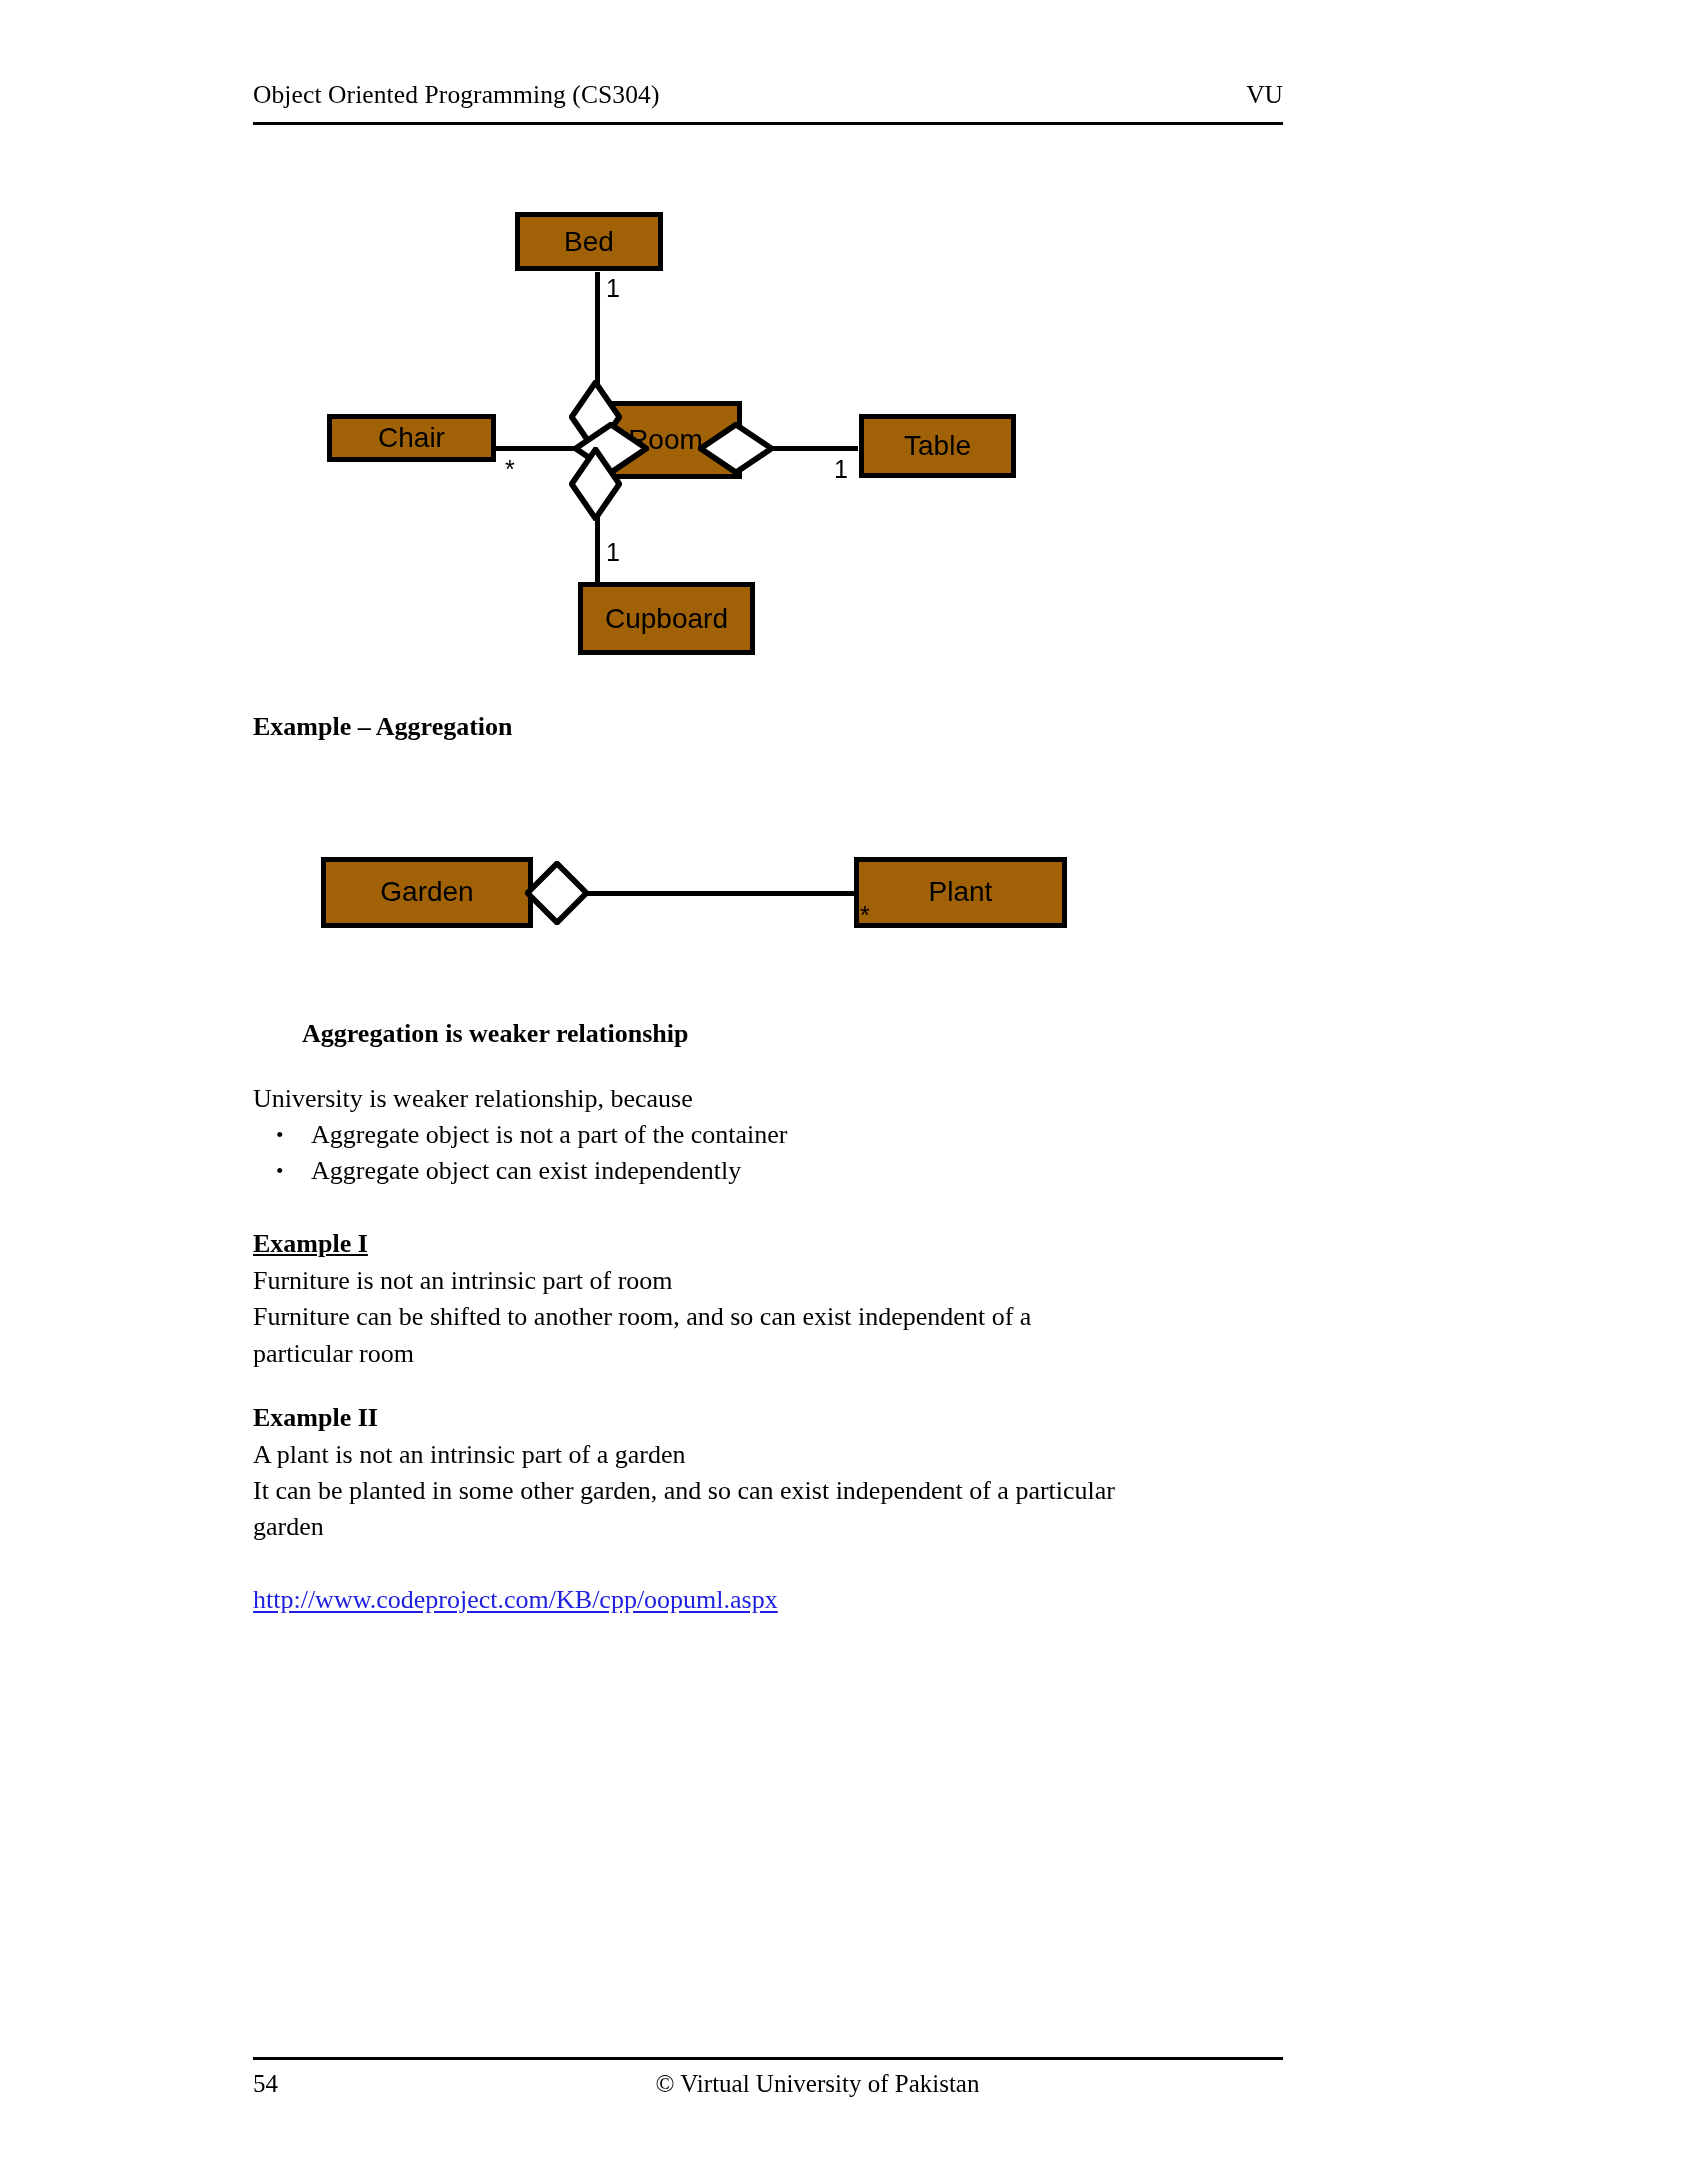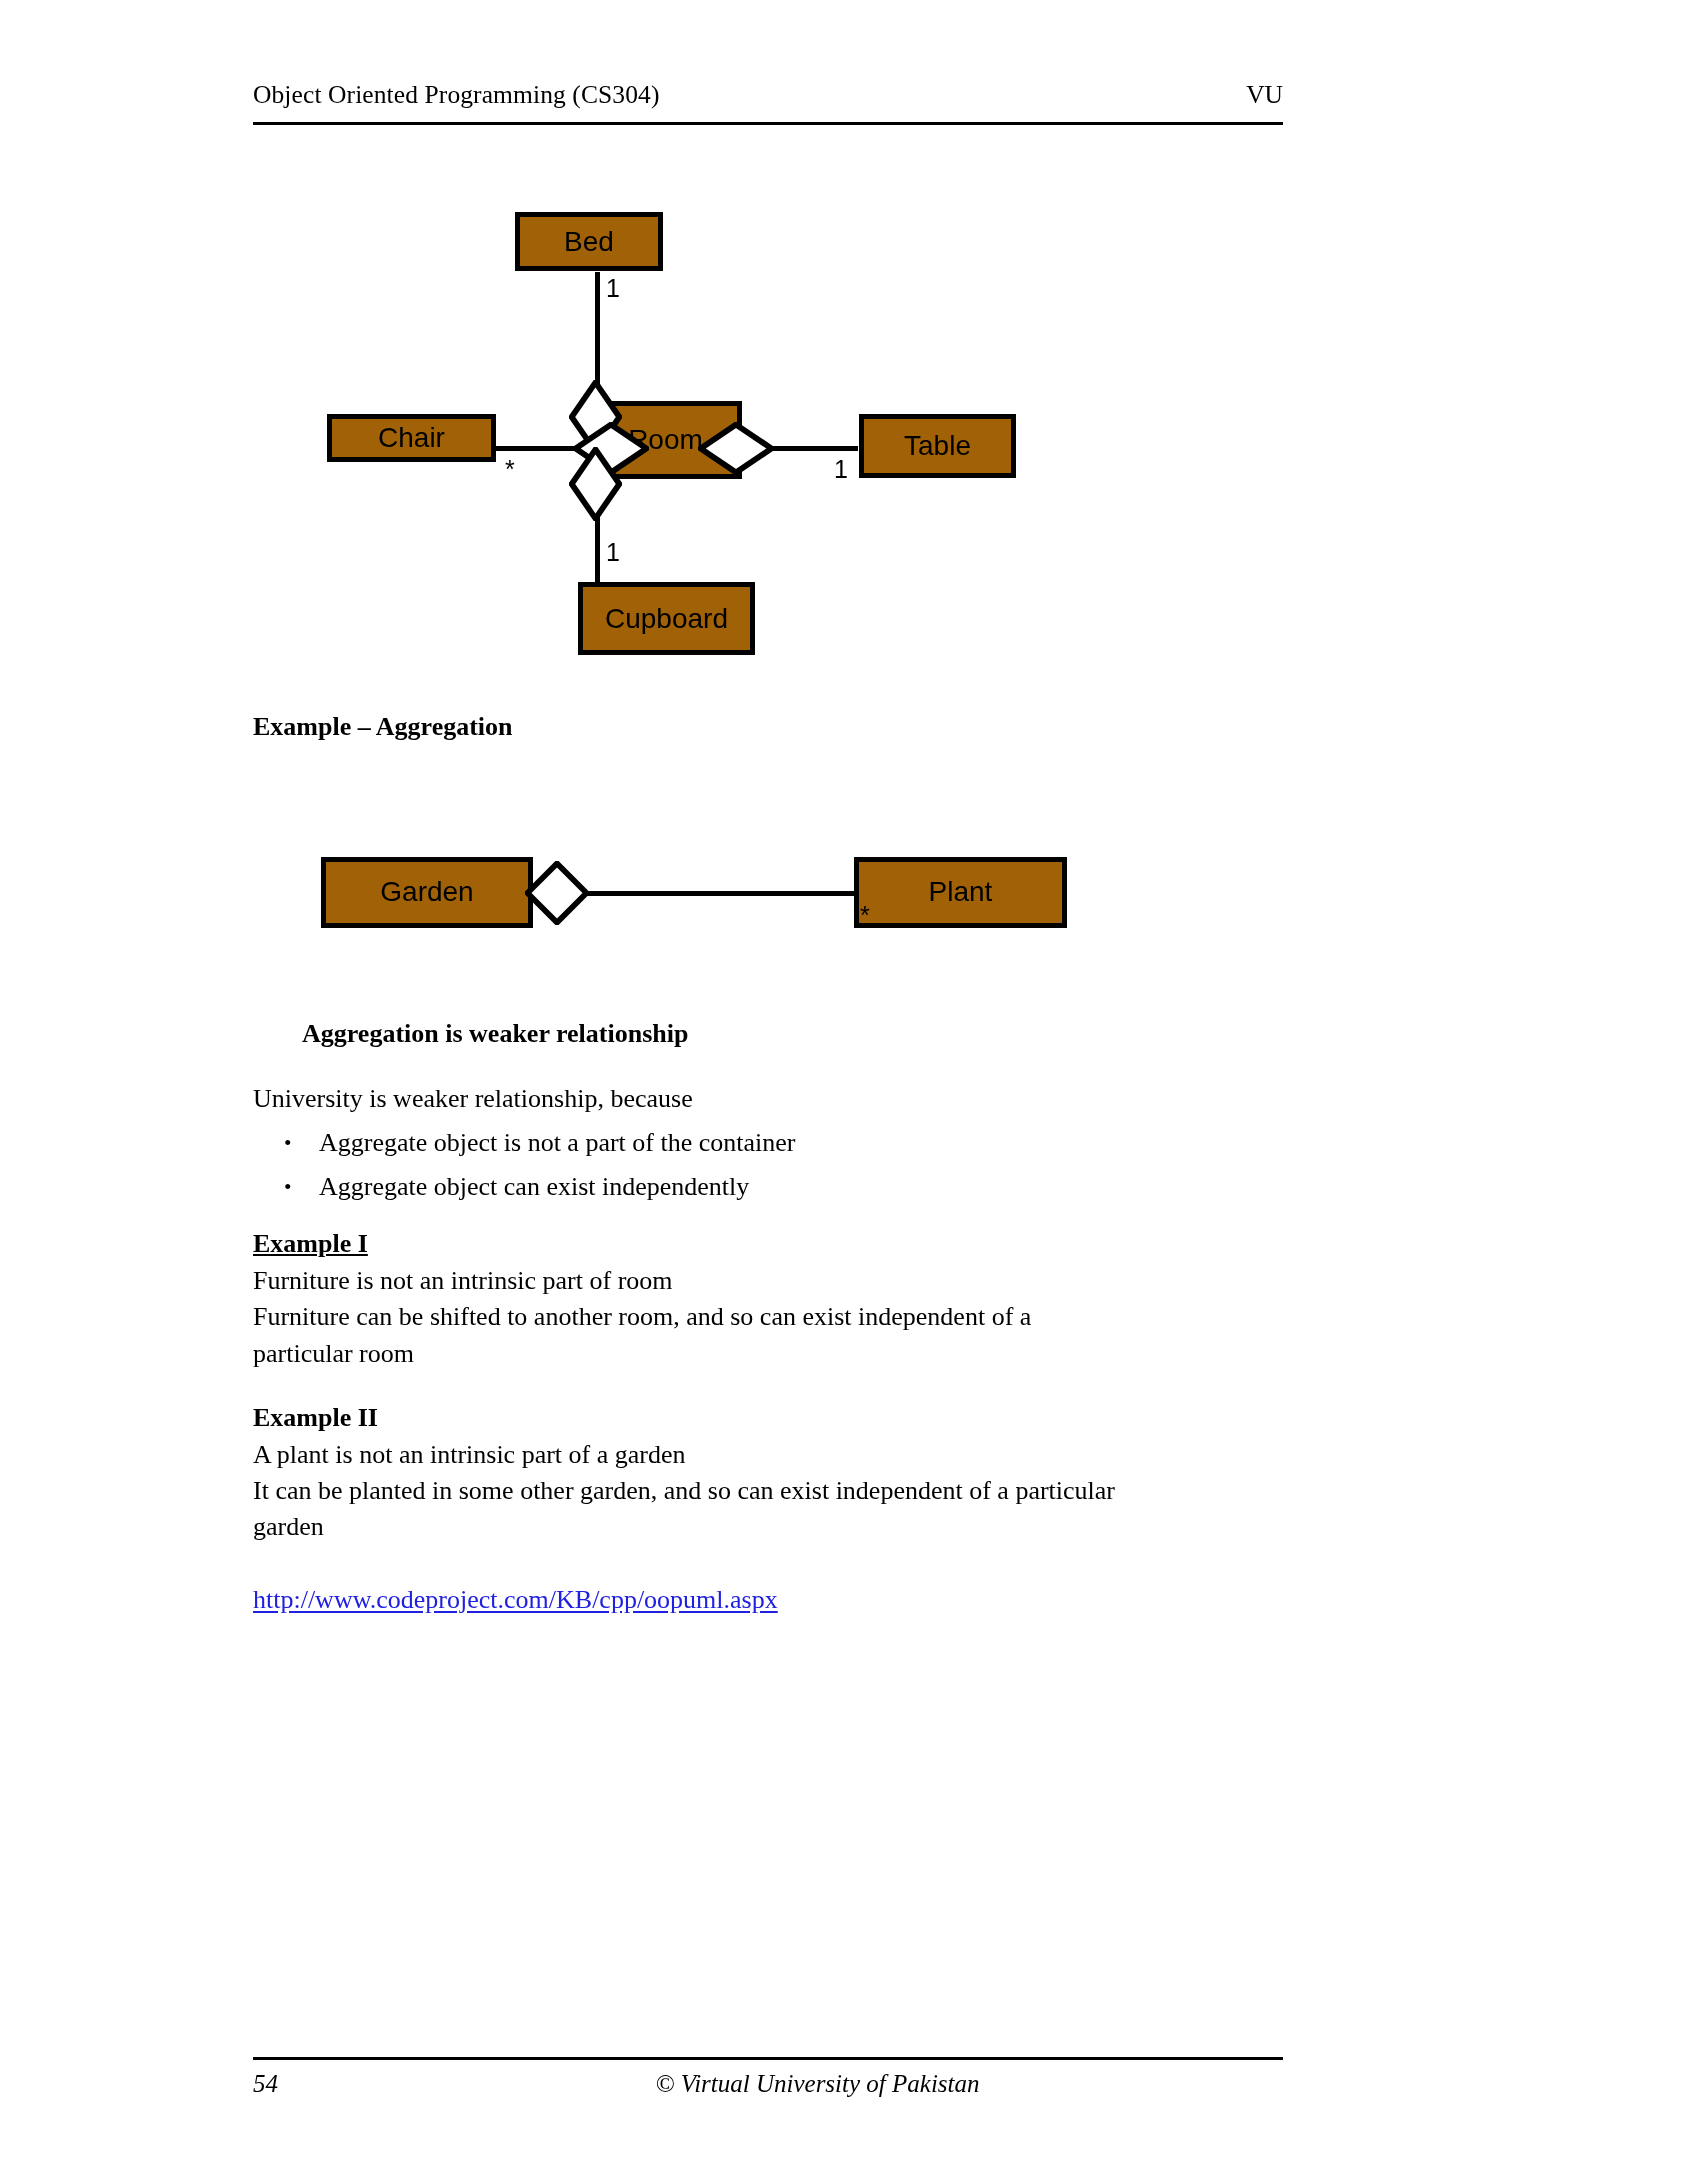--- a/index.html
+++ b/index.html
@@ -112,21 +112,21 @@
     margin: 0;
     padding: 0;
     list-style: none;
     font-family: "Liberation Serif", serif;
     font-size: 26px;
     line-height: 36px;
   }
   .bullets li {
     position: relative;
     padding-left: 58px;
-    margin: 8px;
+    margin: 0;
   }
   .bullets li::before {
     content: "\2022";
     position: absolute;
     left: 23px;
     top: 0;
     font-size: 21.4px;
   }
 
   .link {
@@ -141,21 +141,20 @@
 
   
   .footer {
     position: absolute;
     left: 253px;
     top: 2057px;
     width: 1030px;
     border-top: 3.3px solid #000;
     padding-top: 0;
     height: 41px;
-    font-style: italic;
   }
   .footer-page {
     position: absolute;
     left: 0;
     top: 8.2px;
     font-size: 25px;
     line-height: 31px;
   }
   .footer-center {
     position: absolute;

